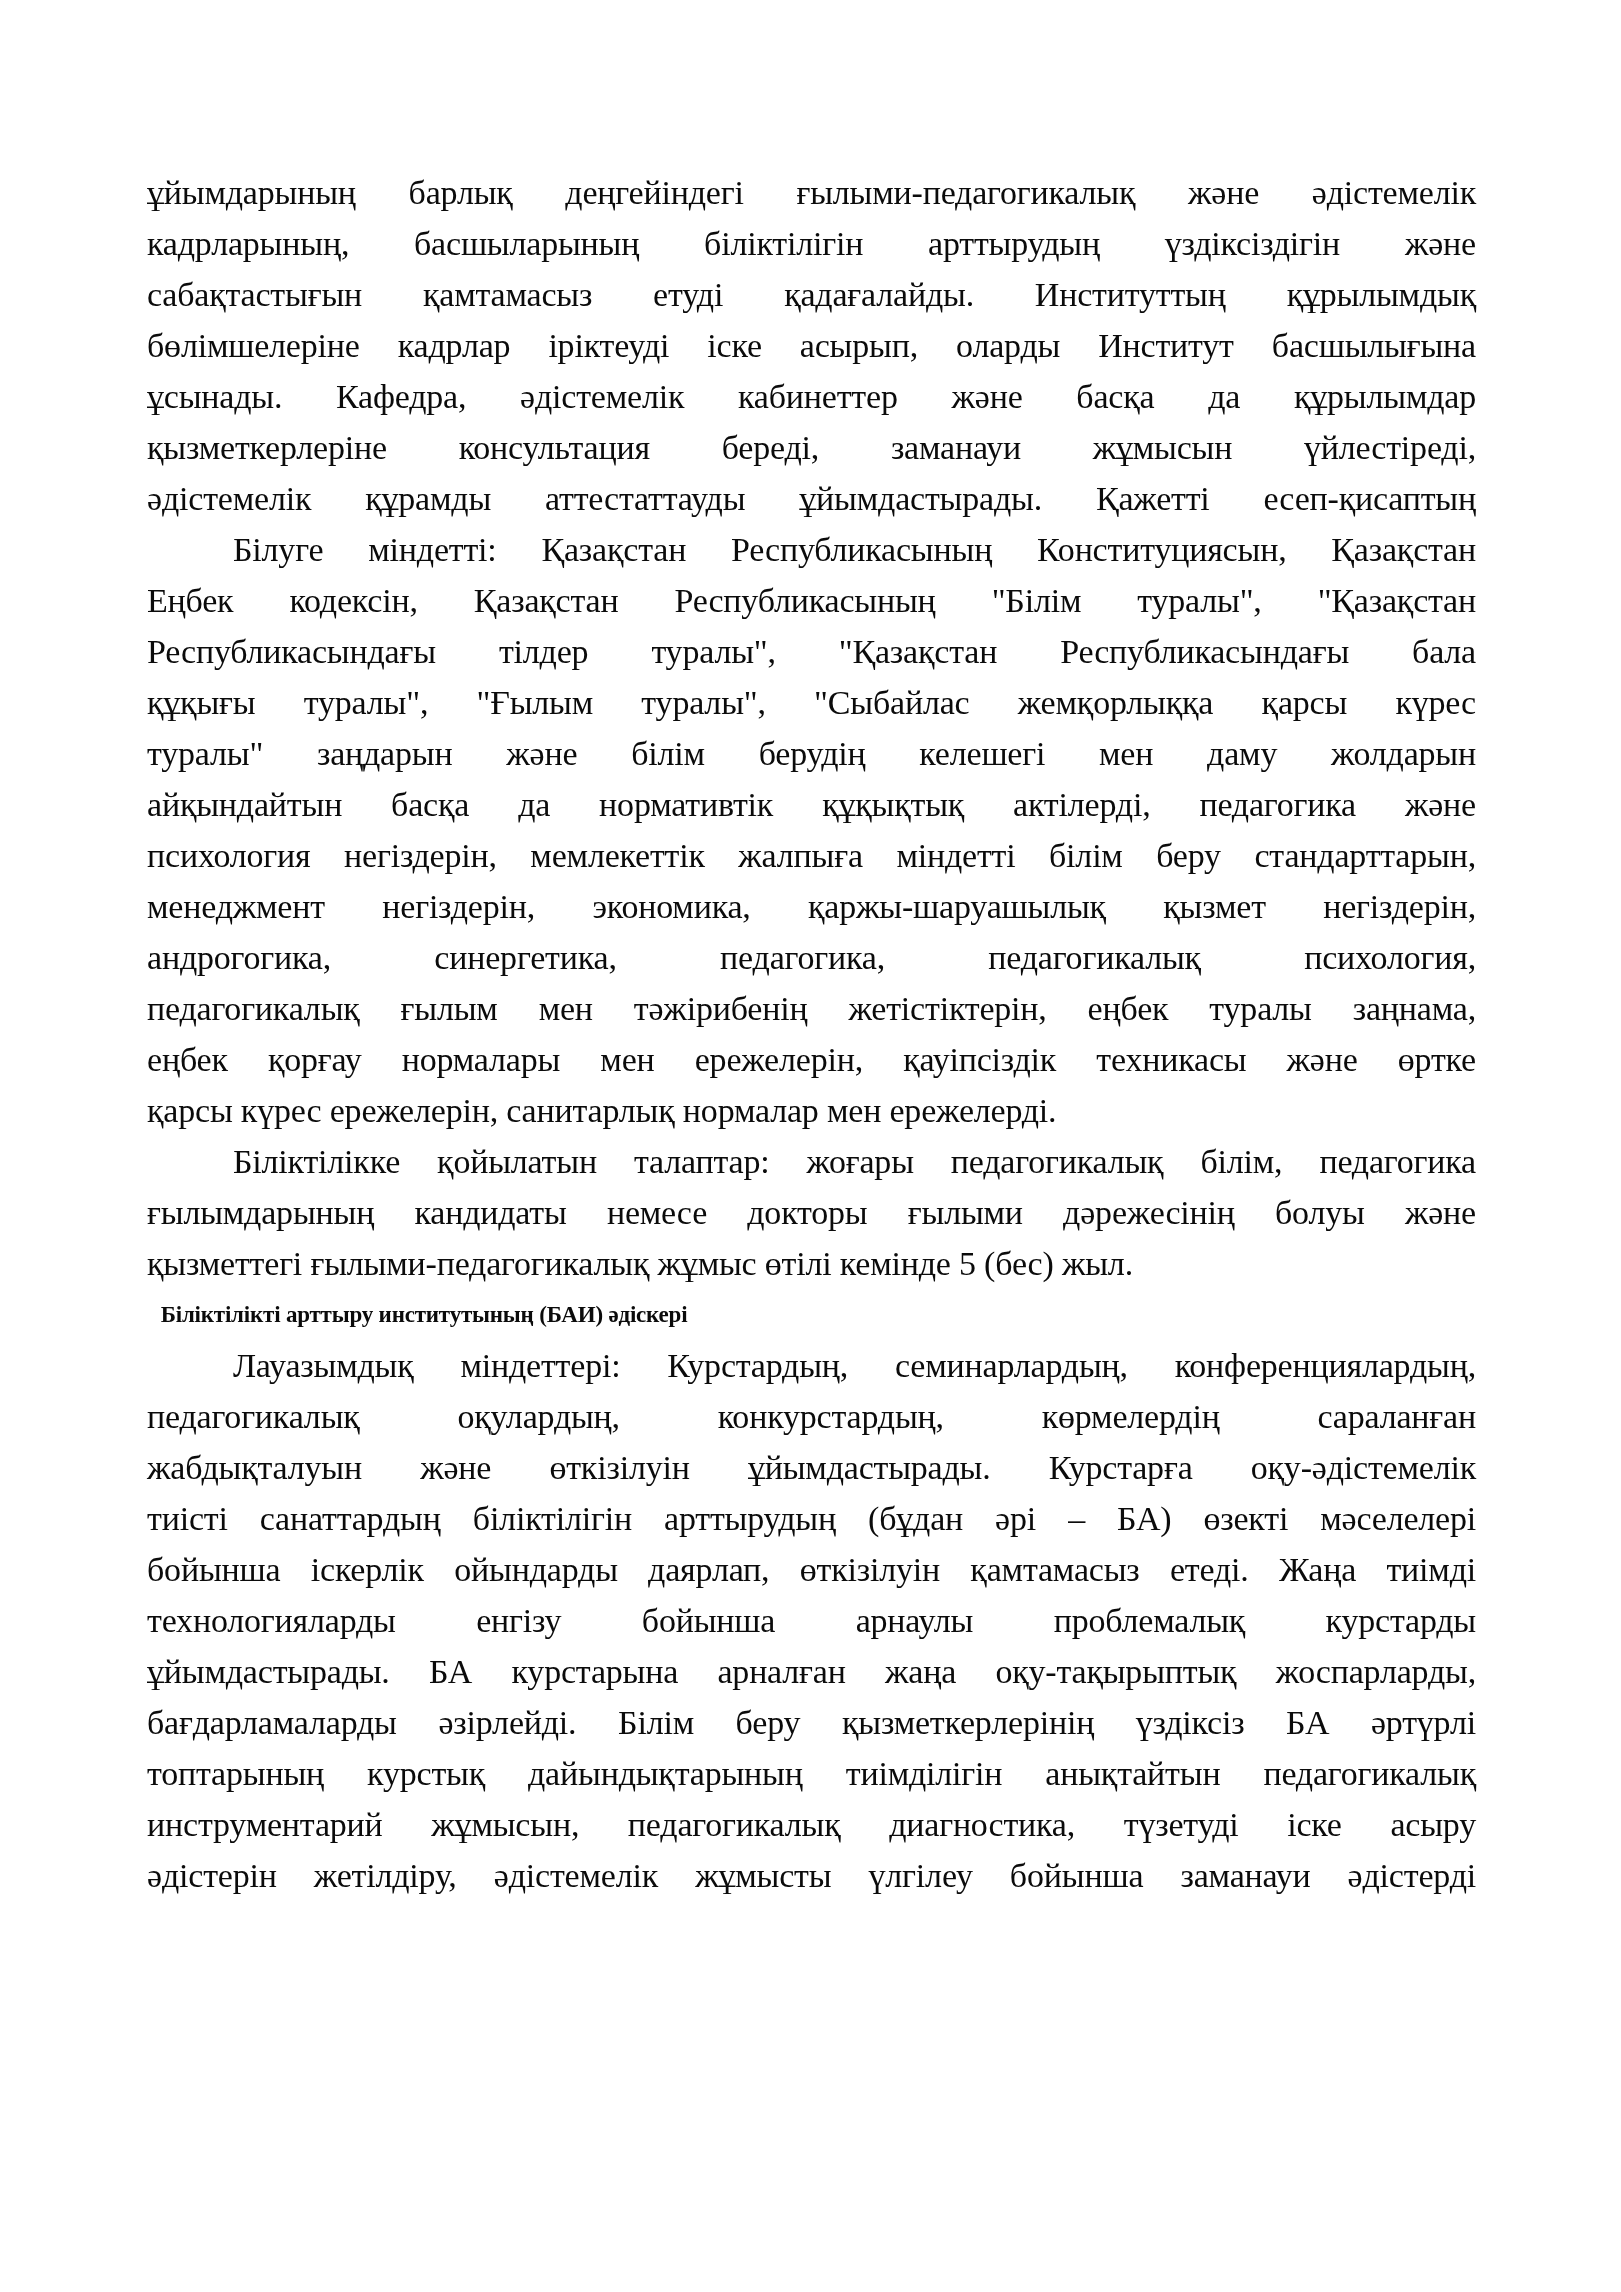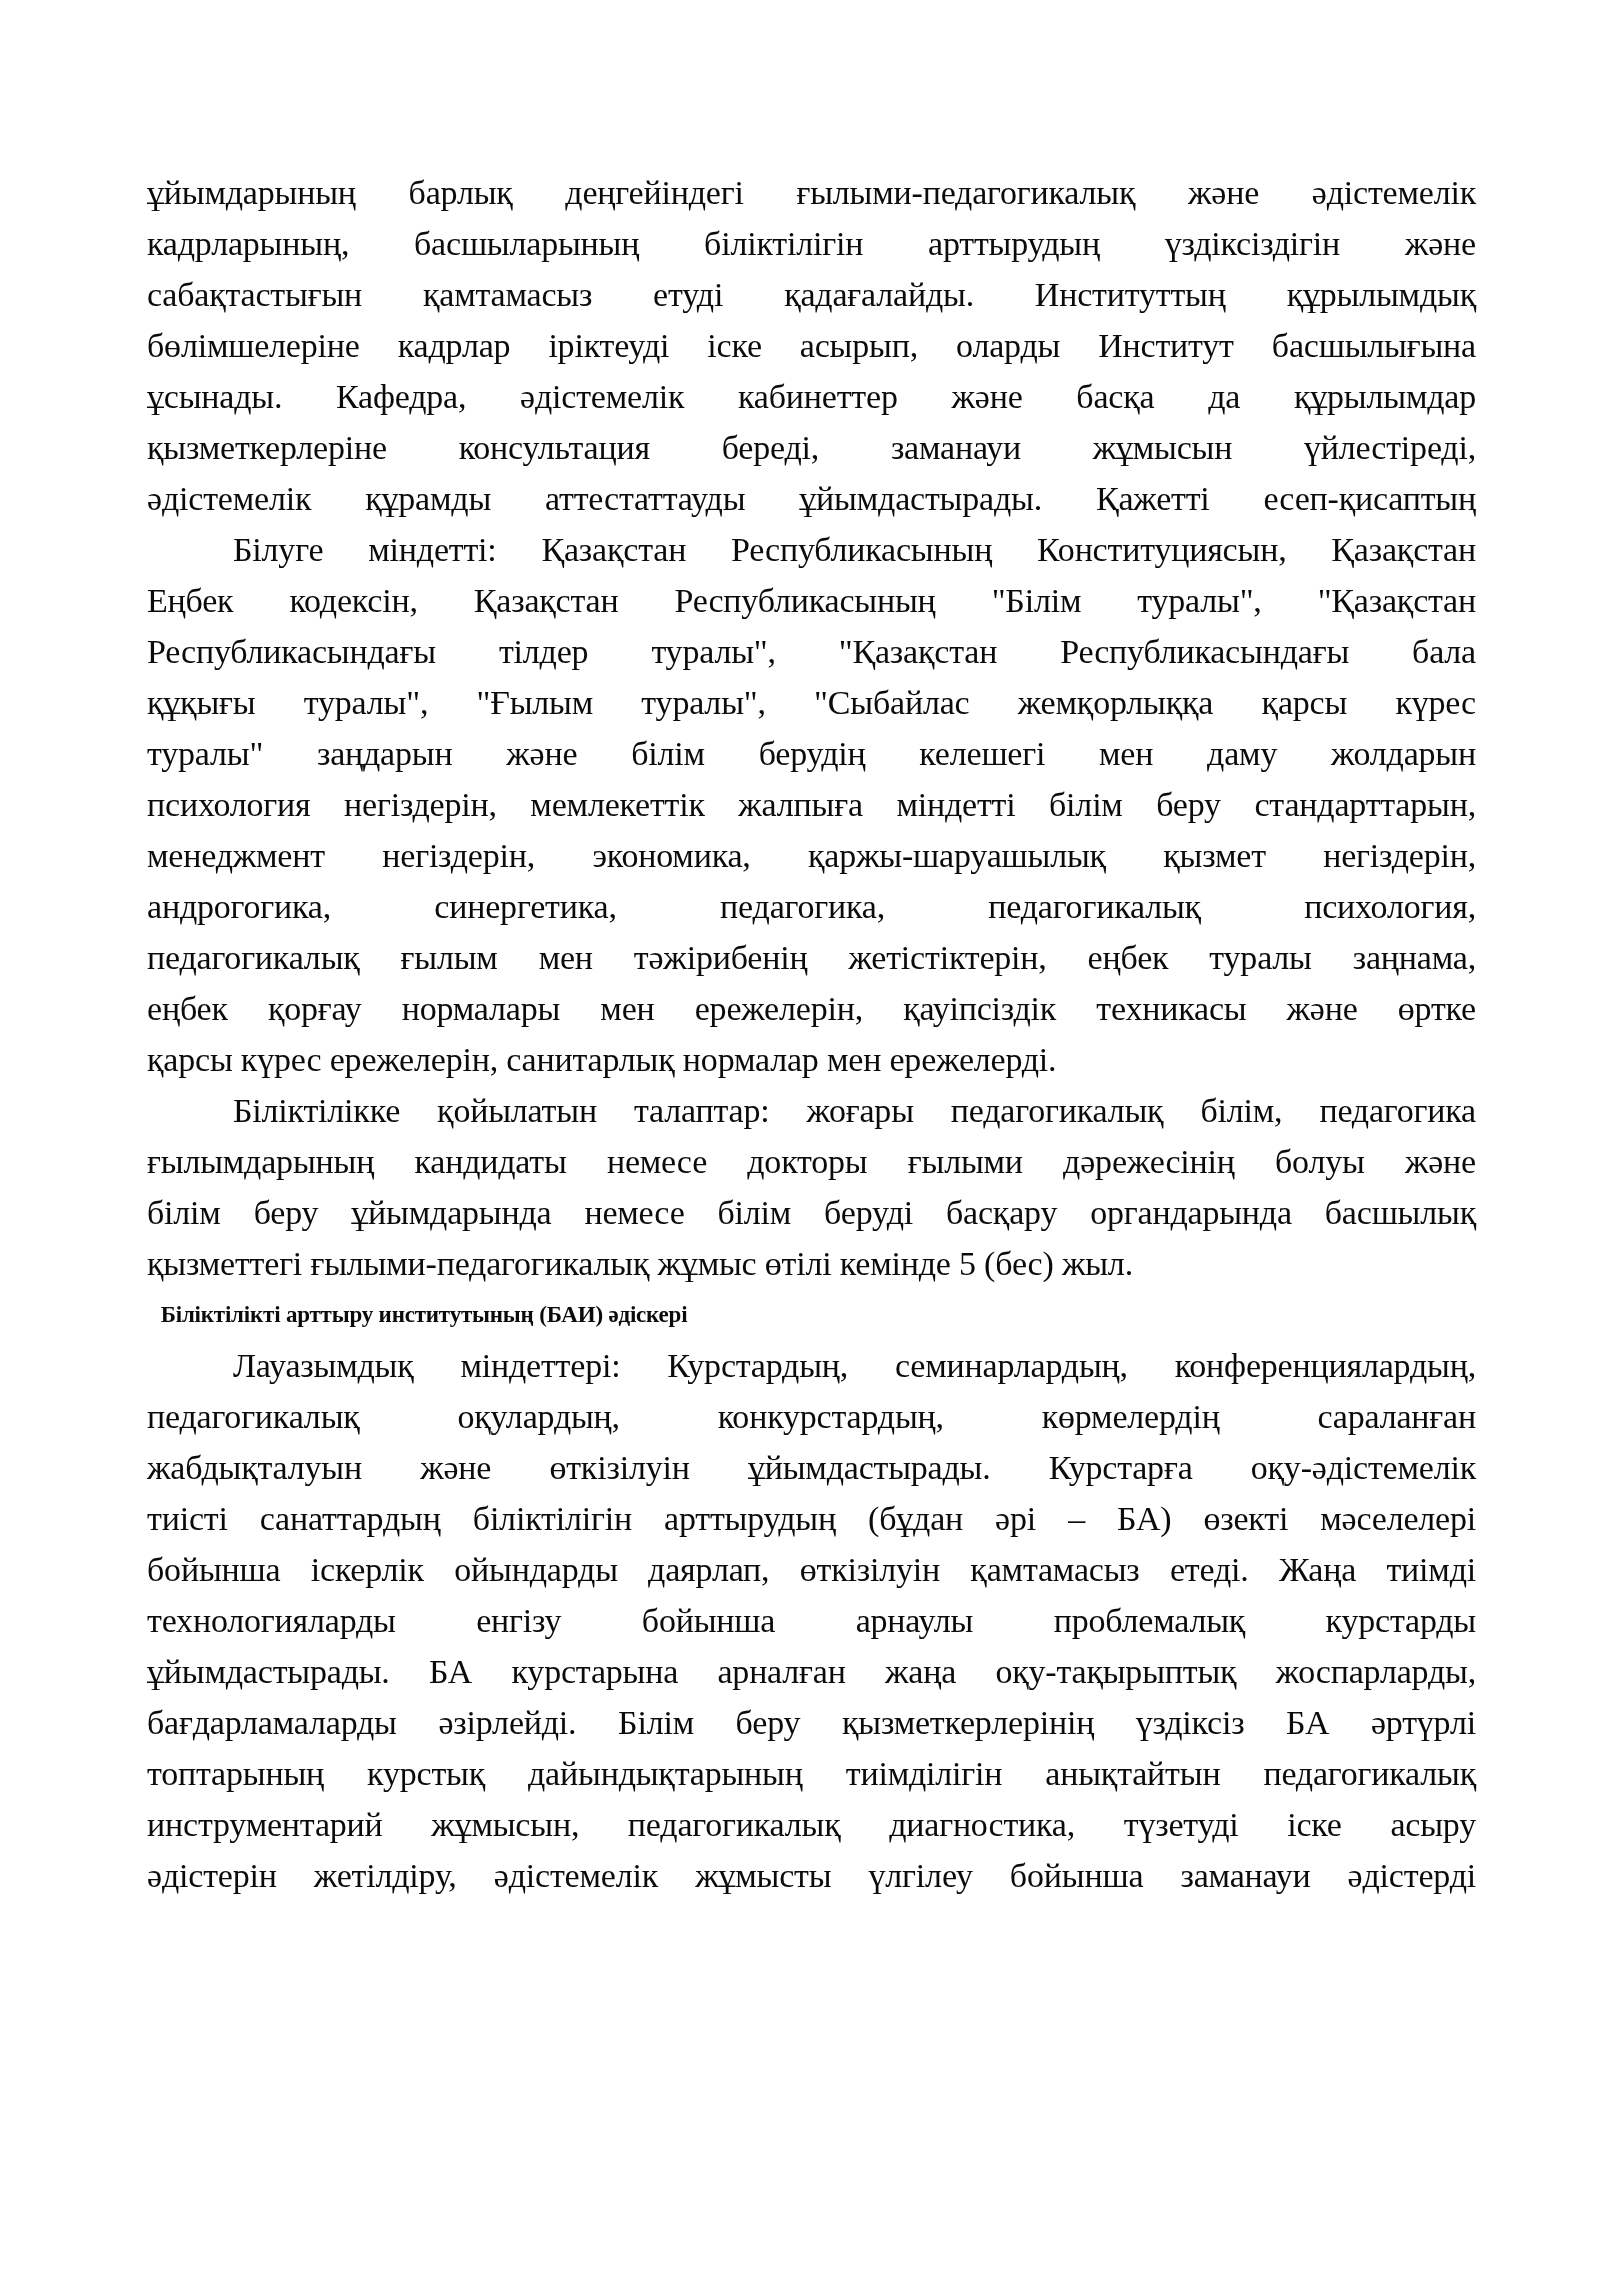--- a/index.html
+++ b/index.html
@@ -62,31 +62,31 @@
         <div class="line">ұсынады. Кафедра, әдістемелік кабинеттер және басқа да құрылымдар</div>
         <div class="line">қызметкерлеріне консультация береді, заманауи жұмысын үйлестіреді,</div>
         <div class="line">әдістемелік құрамды аттестаттауды ұйымдастырады. Қажетті есеп-қисаптың</div>
       </div>
       <div class="paragraph body">
         <div class="line indent">Білуге міндетті: Қазақстан Республикасының Конституциясын, Қазақстан</div>
         <div class="line">Еңбек кодексін, Қазақстан Республикасының "Білім туралы", "Қазақстан</div>
         <div class="line">Республикасындағы тілдер туралы", "Қазақстан Республикасындағы бала</div>
         <div class="line">құқығы туралы", "Ғылым туралы", "Сыбайлас жемқорлыққа қарсы күрес</div>
         <div class="line">туралы" заңдарын және білім берудің келешегі мен даму жолдарын</div>
+        <div class="line">айқындайтын басқа да нормативтік құқықтық актілерді, педагогика және</div>
         <div class="line">психология негіздерін, мемлекеттік жалпыға міндетті білім беру стандарттарын,</div>
         <div class="line">менеджмент негіздерін, экономика, қаржы-шаруашылық қызмет негіздерін,</div>
         <div class="line">андрогогика, синергетика, педагогика, педагогикалық психология,</div>
         <div class="line">педагогикалық ғылым мен тәжірибенің жетістіктерін, еңбек туралы заңнама,</div>
         <div class="line">еңбек қорғау нормалары мен ережелерін, қауіпсіздік техникасы және өртке</div>
         <div class="line last">қарсы күрес ережелерін, санитарлық нормалар мен ережелерді.</div>
       </div>
       <div class="paragraph body">
         <div class="line indent">Біліктілікке қойылатын талаптар: жоғары педагогикалық білім, педагогика</div>
         <div class="line">ғылымдарының кандидаты немесе докторы ғылыми дәрежесінің болуы және</div>
-        <div class="line">білім беру ұйымдарында немесе білім беруді басқару органдарында басшылық</div>
         <div class="line last">қызметтегі ғылыми-педагогикалық жұмыс өтілі кемінде 5 (бес) жыл.</div>
       </div>
       <div class="paragraph heading">
         <div class="line last">Біліктілікті арттыру институтының (БАИ) әдіскері</div>
       </div>
       <div class="paragraph body">
         <div class="line indent">Лауазымдық міндеттері: Курстардың, семинарлардың, конференциялардың,</div>
         <div class="line">педагогикалық оқулардың, конкурстардың, көрмелердің сараланған</div>
         <div class="line">жабдықталуын және өткізілуін ұйымдастырады. Курстарға оқу-әдістемелік</div>
         <div class="line">тиісті санаттардың біліктілігін арттырудың (бұдан әрі – БА) өзекті мәселелері</div>

